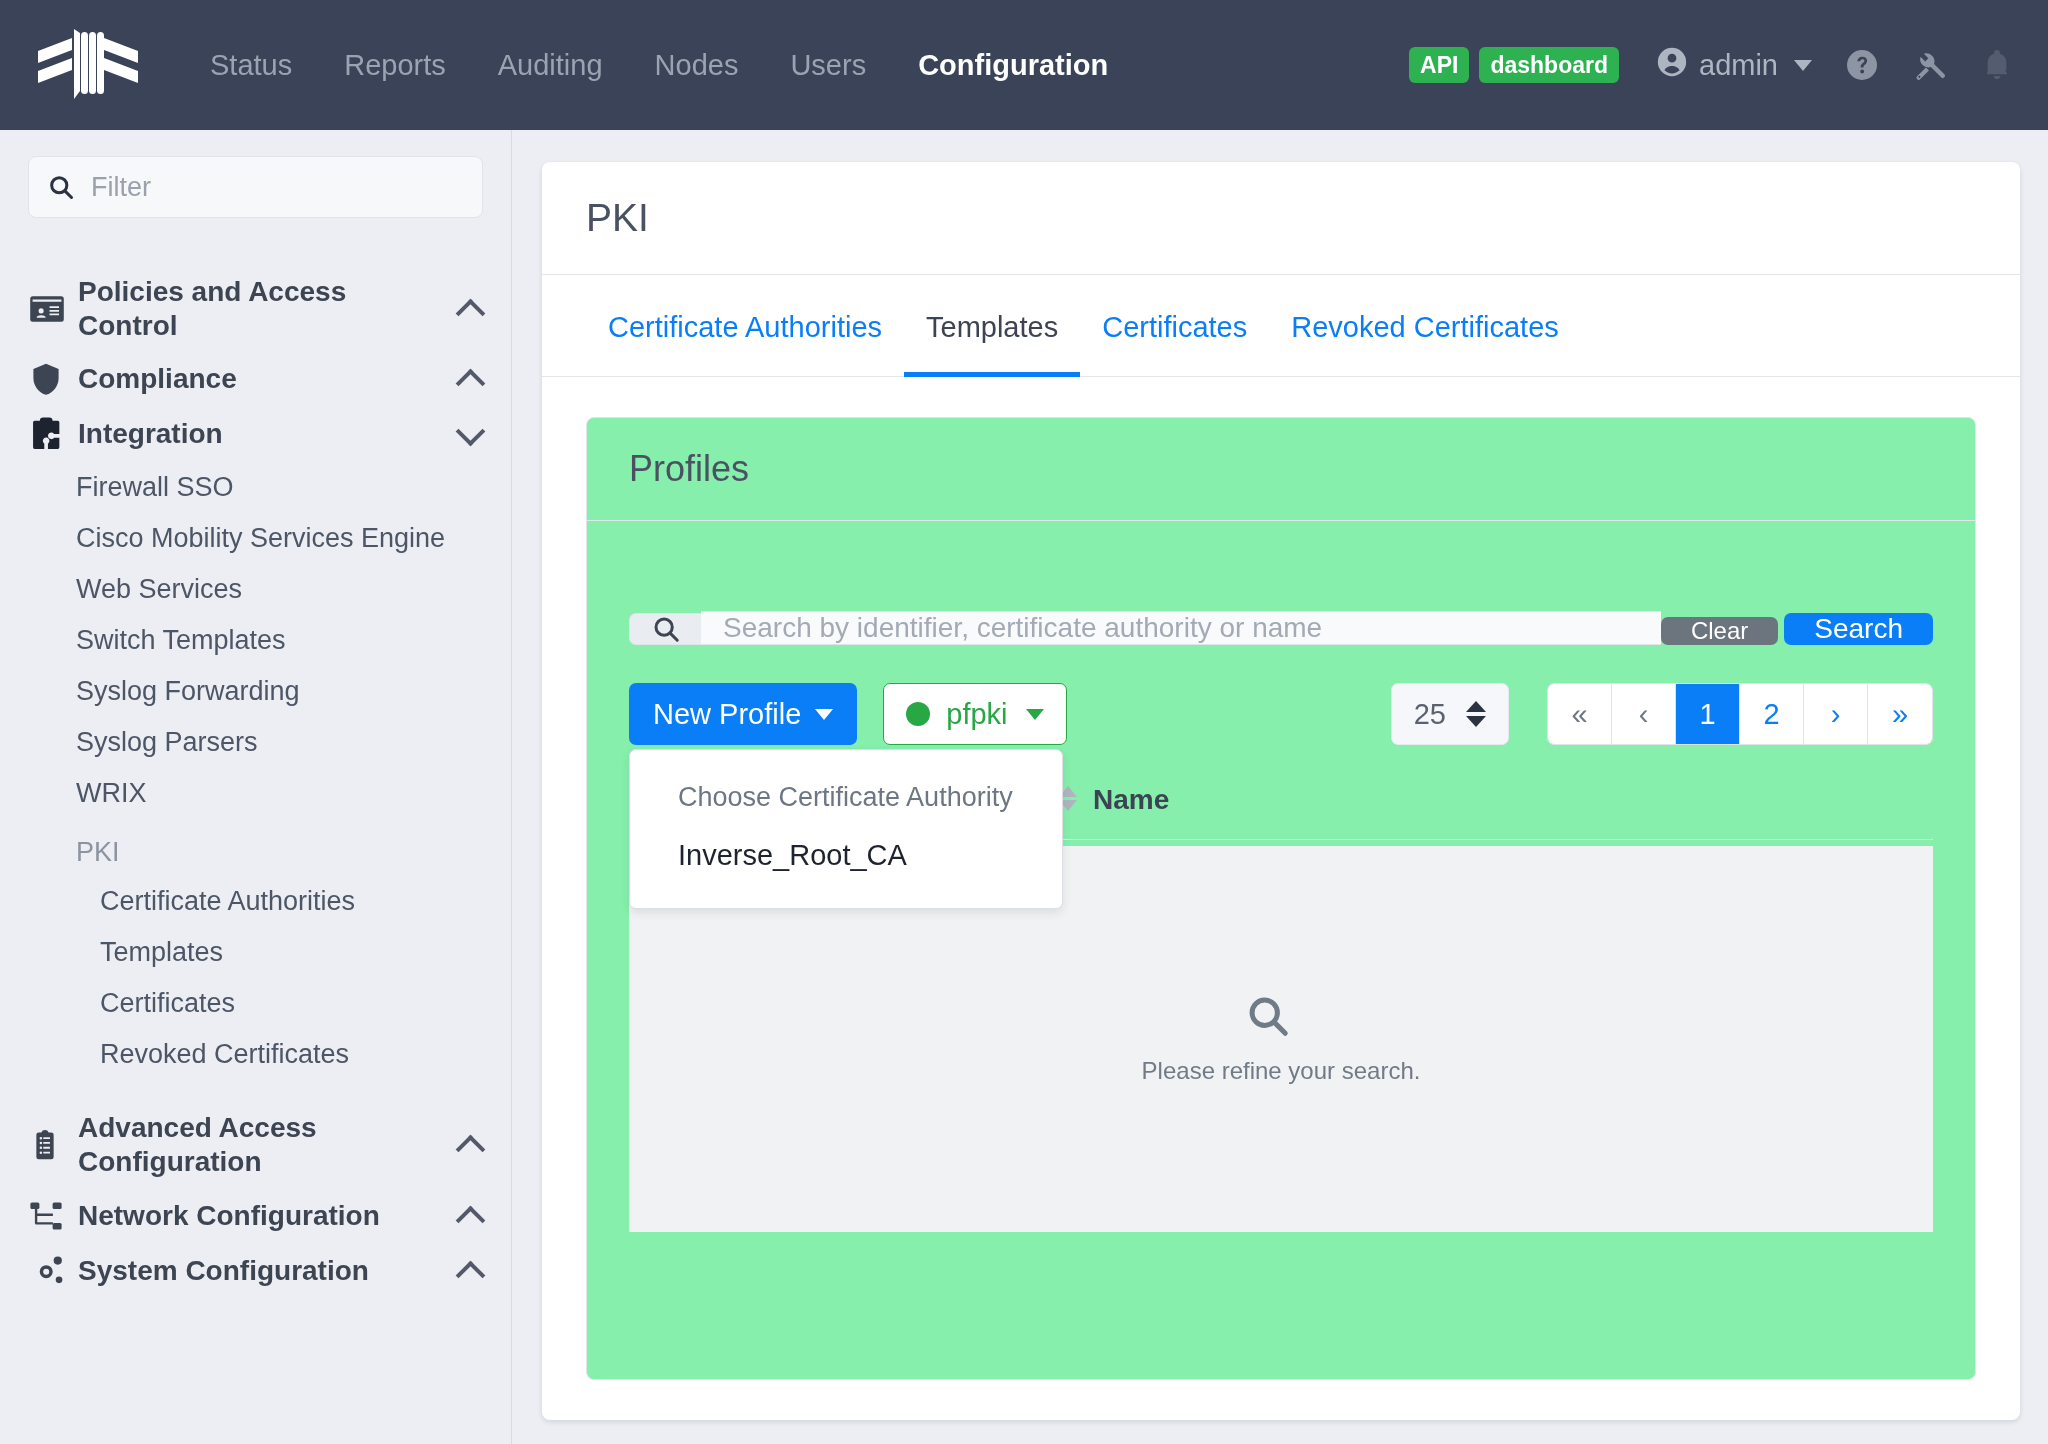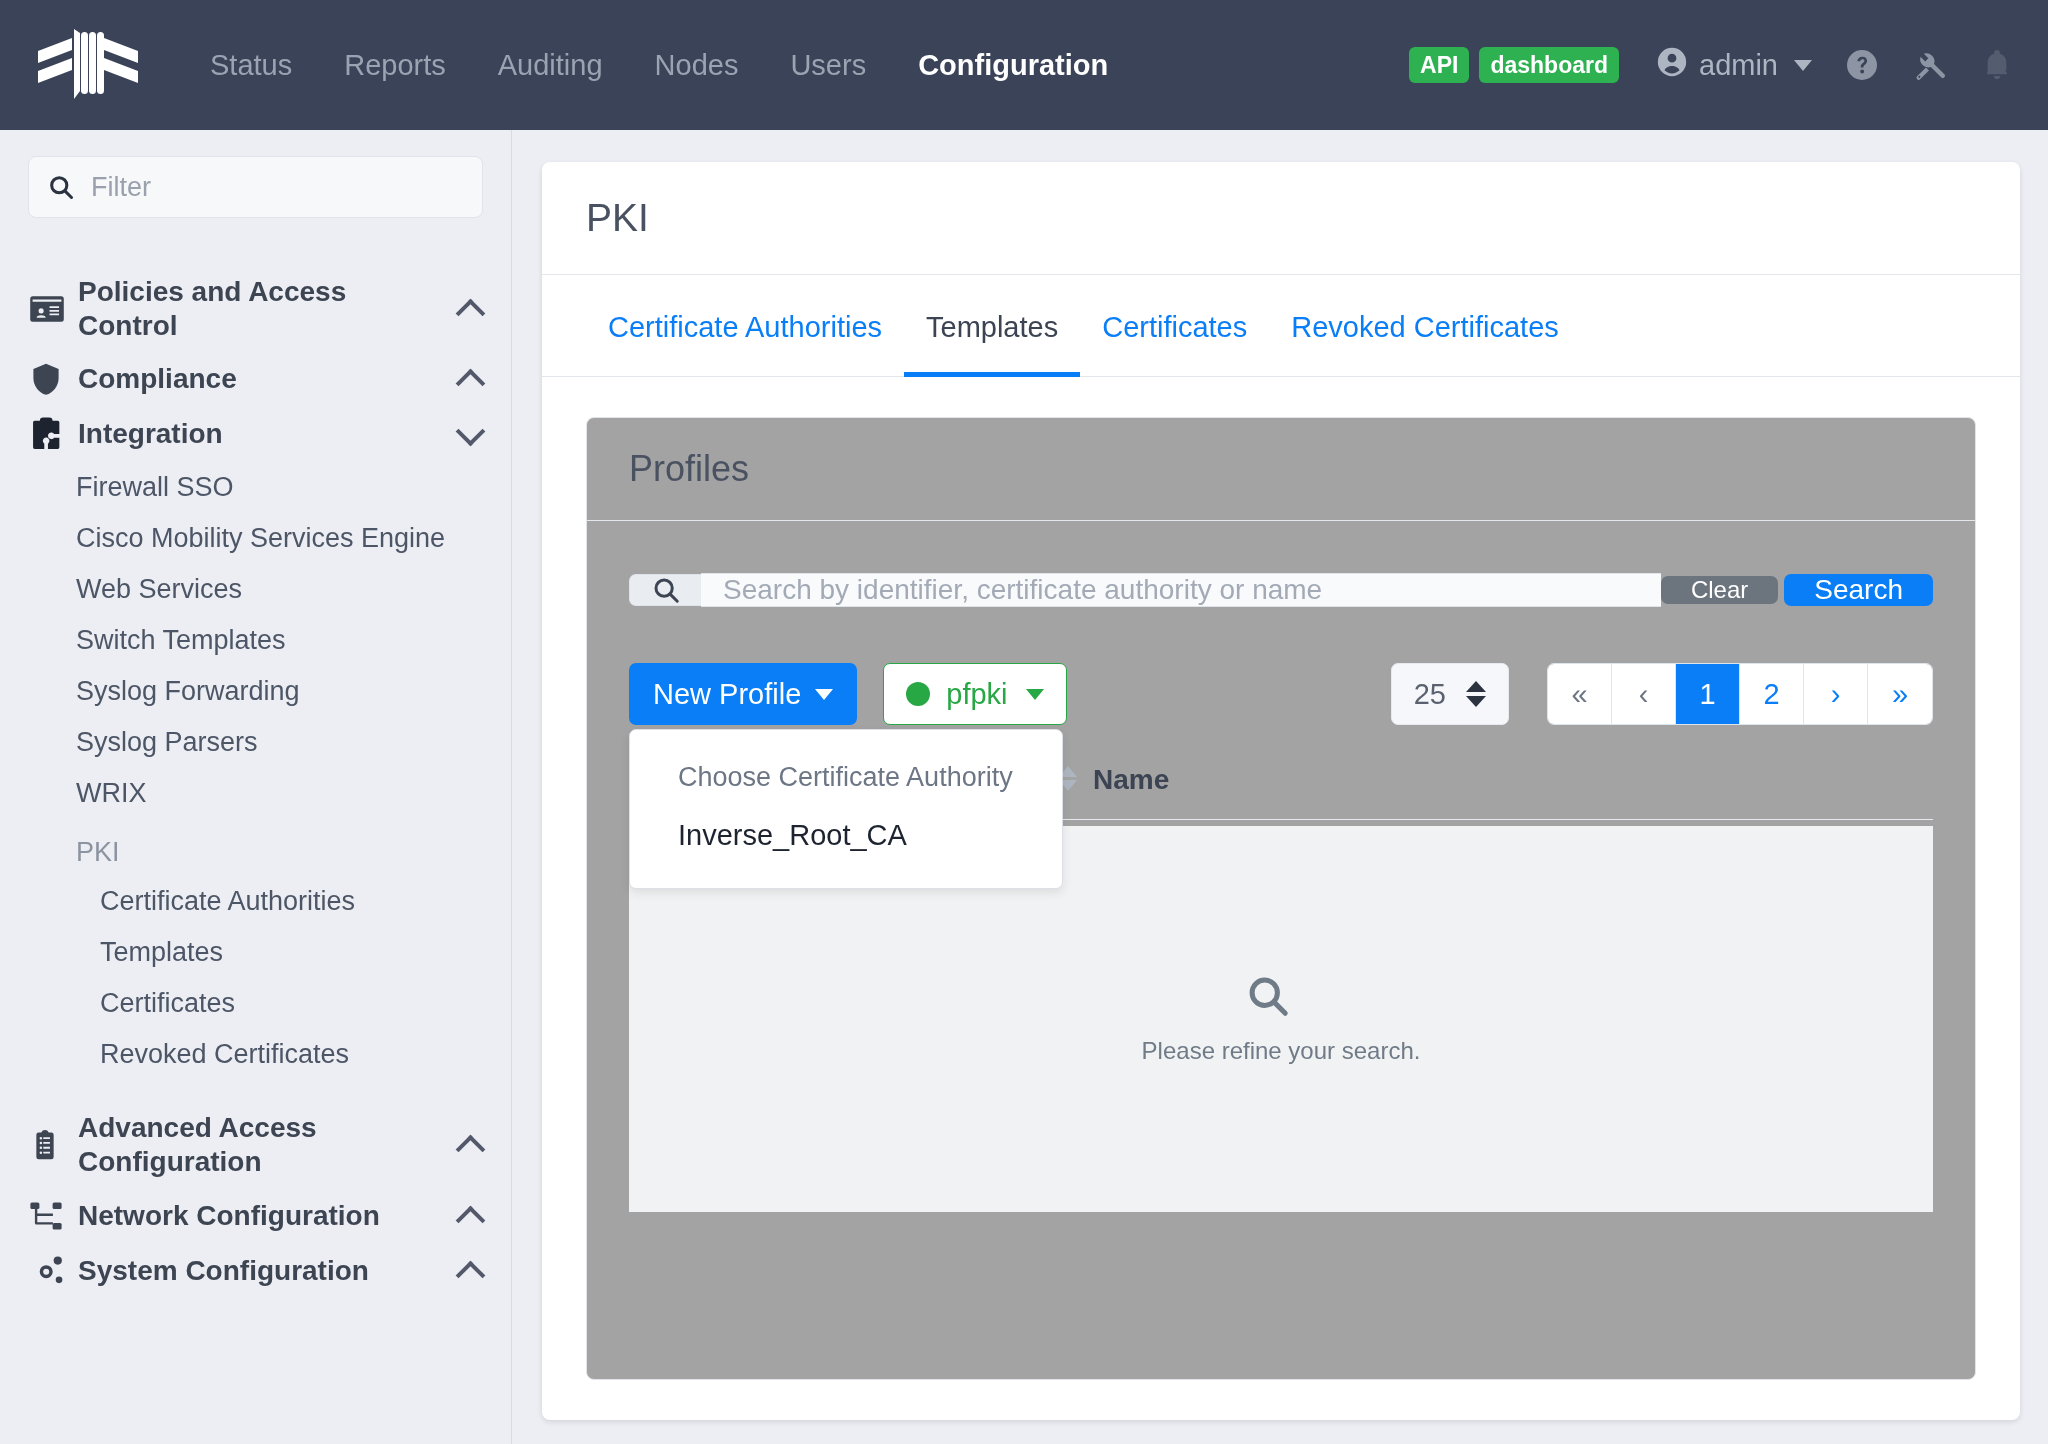--- a/index.html
+++ b/index.html
@@ -200,36 +200,36 @@
   .tab.active {
     color: #3c4453;
     border-bottom-color: #0a7ef7;
   }
 
   .panel-body { padding: 40px 44px; flex: 1; }
 
   .card {
     border: 1px solid #e1e5ea;
     border-radius: 8px;
-    background: #a3a3a3;
+    background: #86efac;
     height: 100%;
     display: flex;
     flex-direction: column;
     position: relative;
   }
   .card-head {
     padding: 30px 42px;
     border-bottom: 1px solid #e3e6eb;
   }
   .card-title { font-size: 36px; color: #4a5262; }
 
   .card-body { padding: 34px 42px; position: relative; flex: 1; }
 
   
-  .search-row { display: flex; align-items: center; height: 70px; }
+  .search-row { display: flex; align-items: flex-end; height: 70px; margin-top: 20px; }
   .search-ico-box {
     width: 72px;
     background: #e9edf2;
     border: 1px solid #dfe3ea;
     border-right: none;
     border-radius: 7px 0 0 7px;
     display: flex; align-items: center; justify-content: center;
   }
   .search-input {
     flex: 1;

